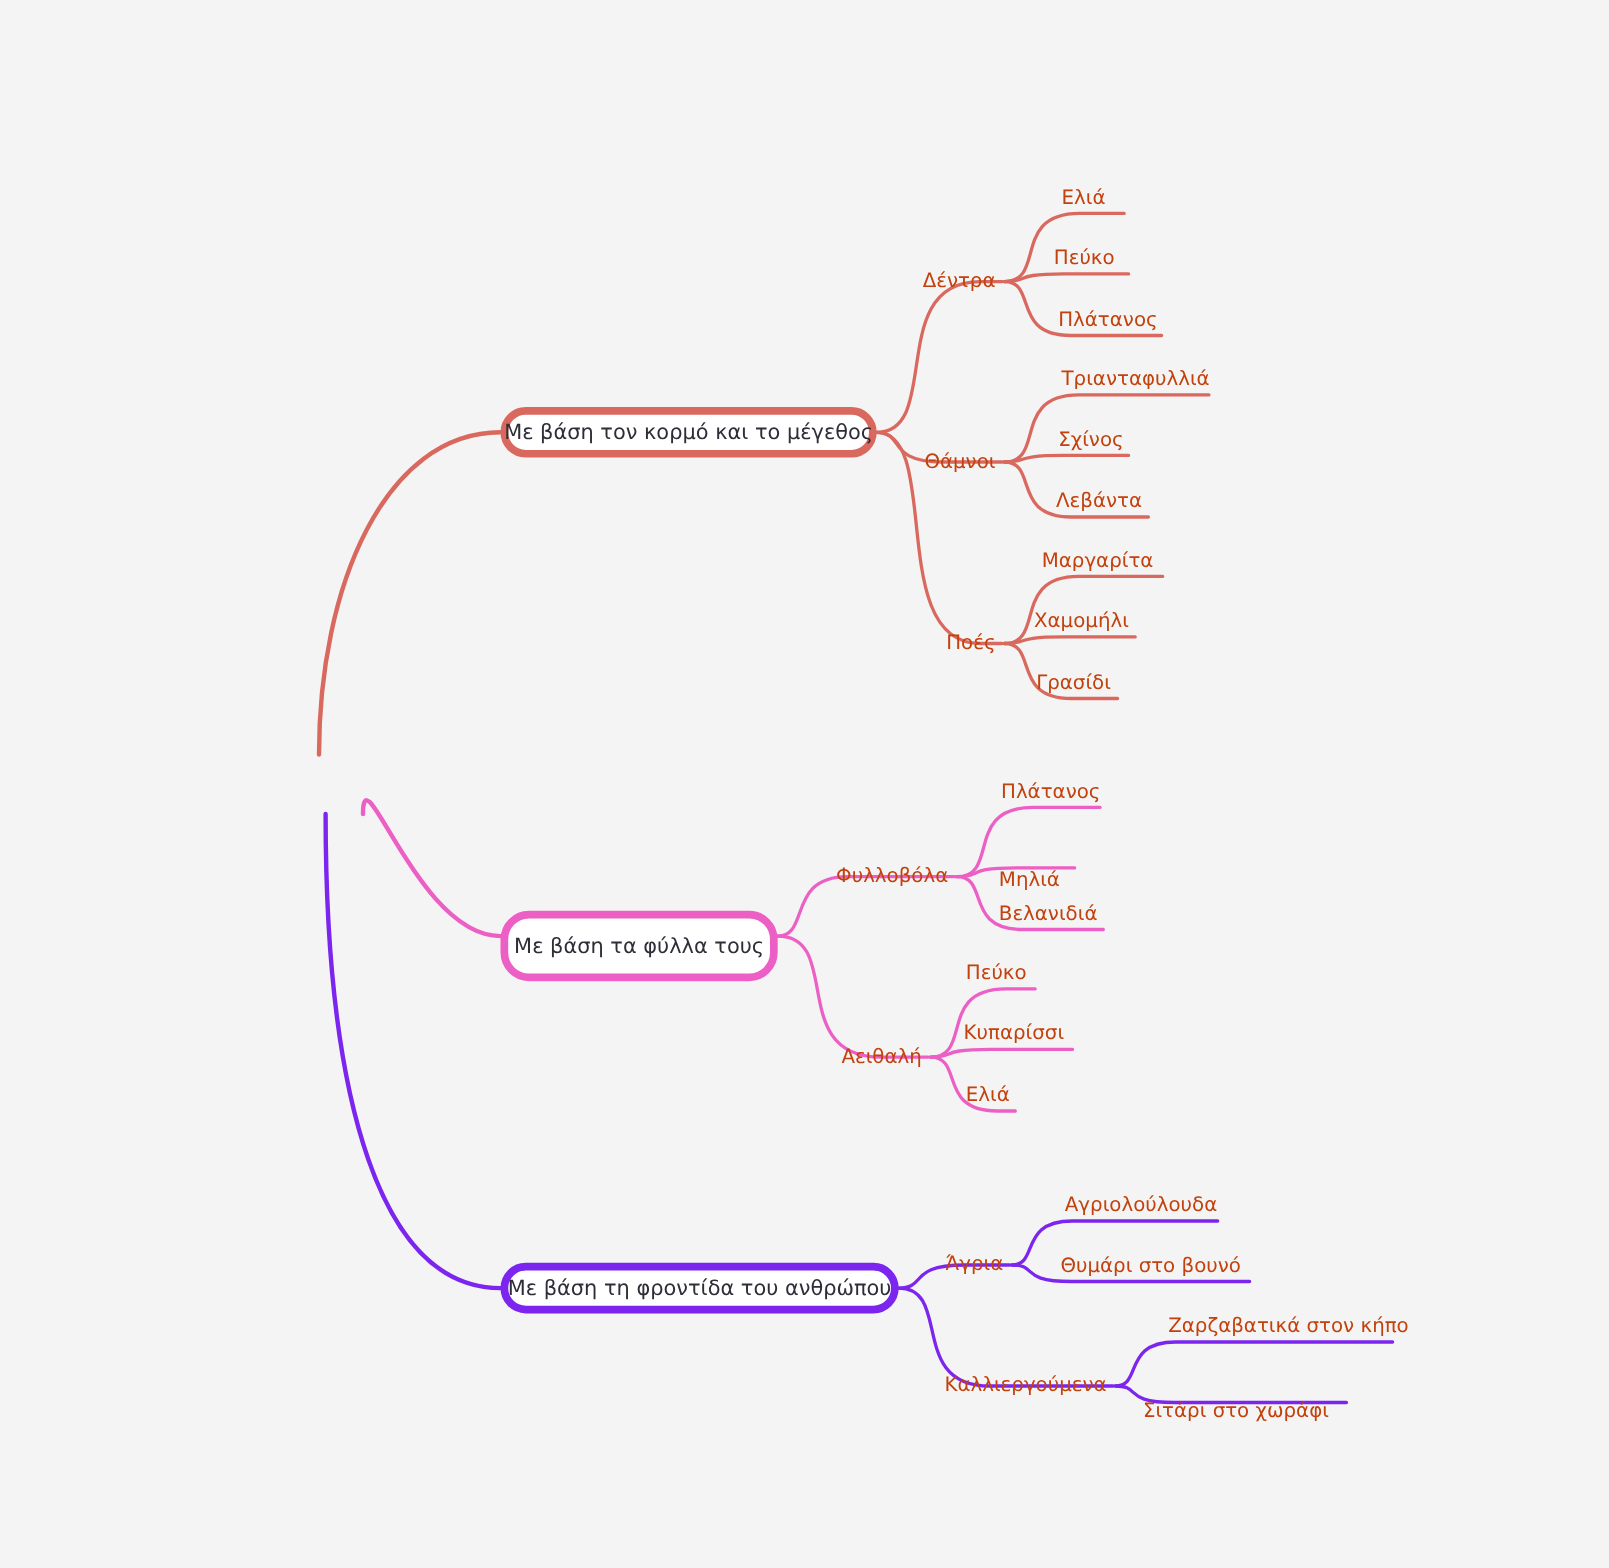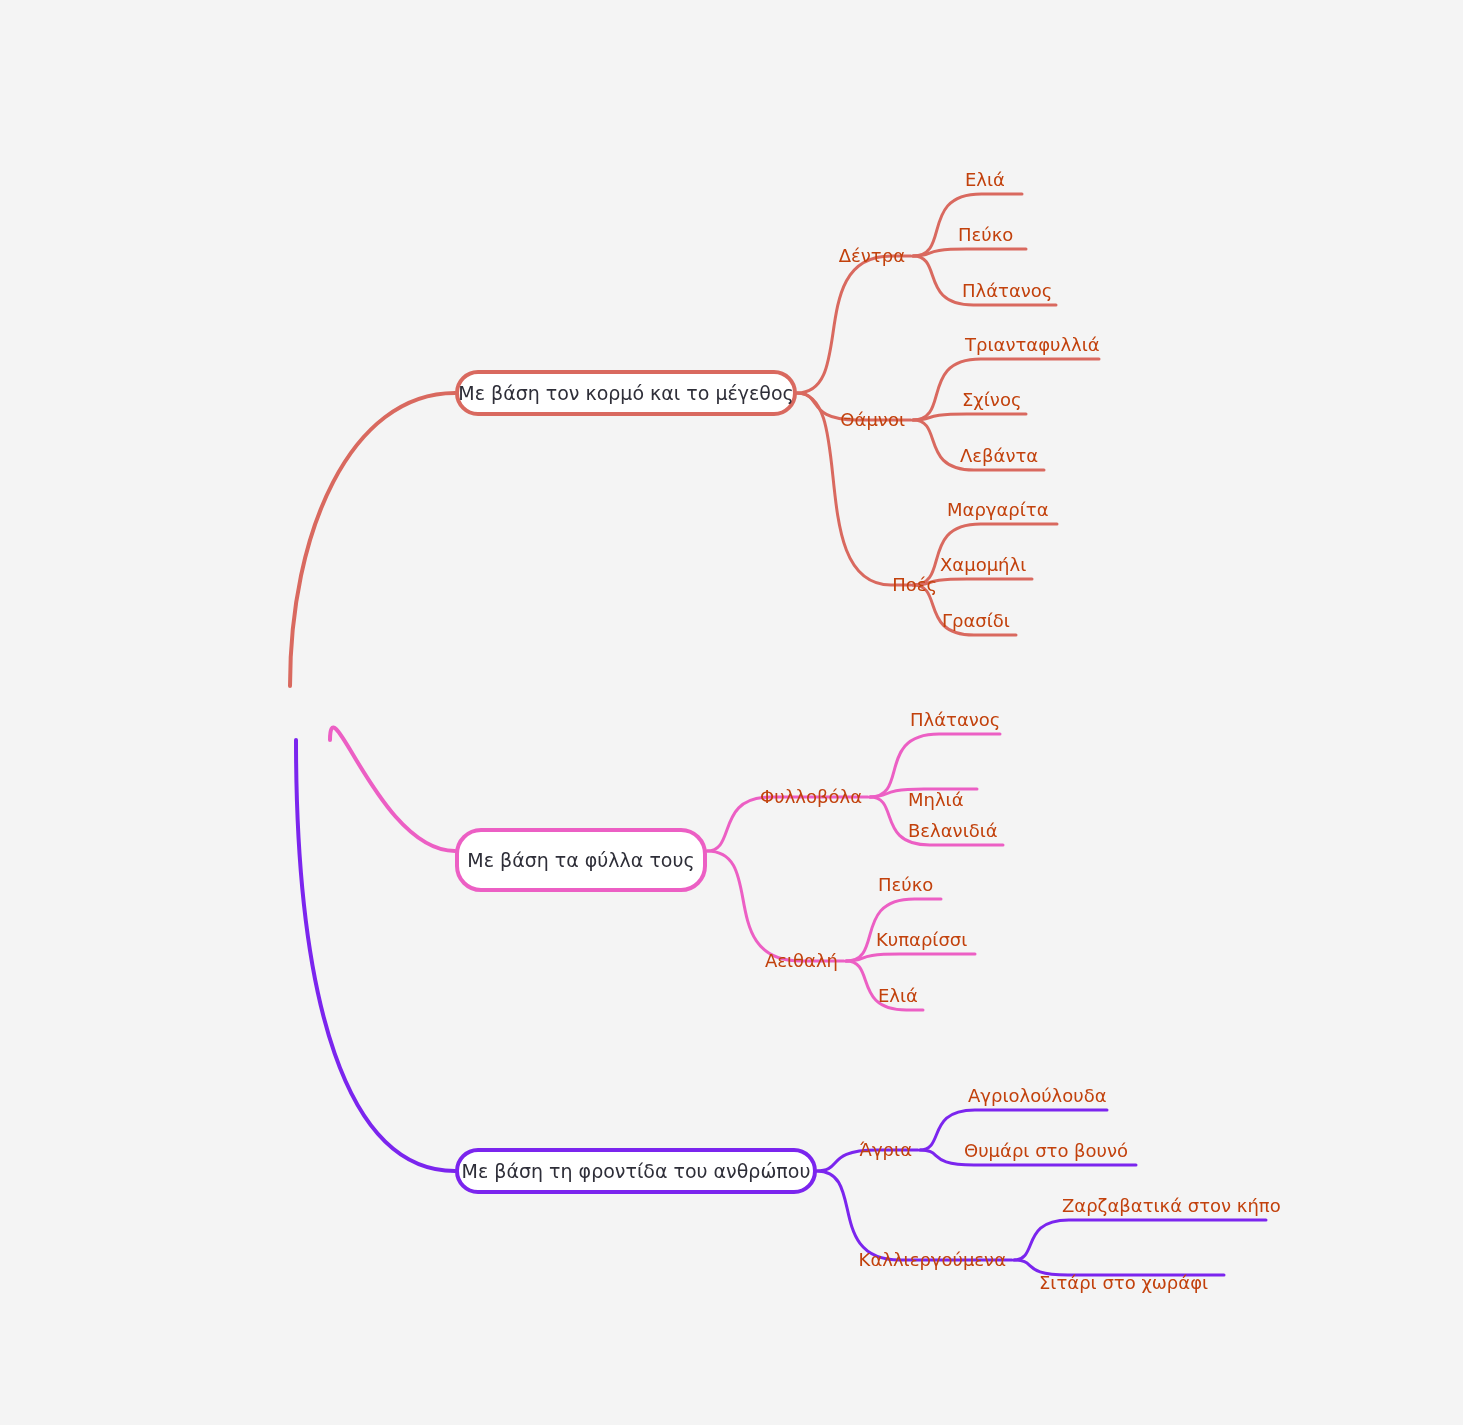--- a/index.html
+++ b/index.html
@@ -46,21 +46,21 @@
     color: #ffffff;
     border-radius: 28px;
     font-size: 24px;
     letter-spacing: 0.2px;
     padding: 0 26px;
     height: 54px;
   }
   .branch-node {
     background: #ffffff;
     border-radius: 26px;
-    border: 4px solid #b91c1c;
+    border: 7px solid #b91c1c;
     font-size: 19px;
     color: #2e2e38;
     padding: 0 26px;
     height: 46px;
   }
   .branch-node.c-red { border-color: #d9695f; }
   .branch-node.c-pink { border-color: #ec5fc4; }
   .branch-node.c-purple { border-color: #7b25ee; }
 
   .sub-label, .leaf-label {
@@ -116,21 +116,21 @@
         <span>Με βάση τον κορμό και το μέγεθος</span>
       </div>
       <div class="sub-label" style="left: 905px; top: 256px;">Δέντρα</div>
       <div class="leaf-label" style="left: 965px; top: 180px;">Ελιά</div>
       <div class="leaf-label" style="left: 958px; top: 235px;">Πεύκο</div>
       <div class="leaf-label" style="left: 962px; top: 291px;">Πλάτανος</div>
       <div class="sub-label" style="left: 905px; top: 420px;">Θάμνοι</div>
       <div class="leaf-label" style="left: 965px; top: 345px;">Τριανταφυλλιά</div>
       <div class="leaf-label" style="left: 962px; top: 400px;">Σχίνος</div>
       <div class="leaf-label" style="left: 960px; top: 456px;">Λεβάντα</div>
-      <div class="sub-label" style="left: 905px; top: 585px; margin-left: 32px;">Ποές</div>
+      <div class="sub-label" style="left: 905px; top: 585px;">Ποές</div>
       <div class="leaf-label" style="left: 947px; top: 510px; text-align: right;">Μαργαρίτα</div>
       <div class="leaf-label" style="left: 940px; top: 565px;">Χαμομήλι</div>
       <div class="leaf-label" style="left: 942px; top: 621px;">Γρασίδι</div>
       <div class="node branch-node c-pink" style="left: 455px; top: 828px; width: 252px; height: 64px;">
         <span>Με βάση τα φύλλα τους</span>
       </div>
       <div class="sub-label" style="left: 862px; top: 797px;">Φυλλοβόλα</div>
       <div class="leaf-label" style="left: 910px; top: 720px;">Πλάτανος</div>
       <div class="leaf-label" style="left: 908px; top: 775px; margin-top: 25px;">Μηλιά</div>
       <div class="leaf-label" style="left: 908px; top: 831px;">Βελανιδιά</div>

